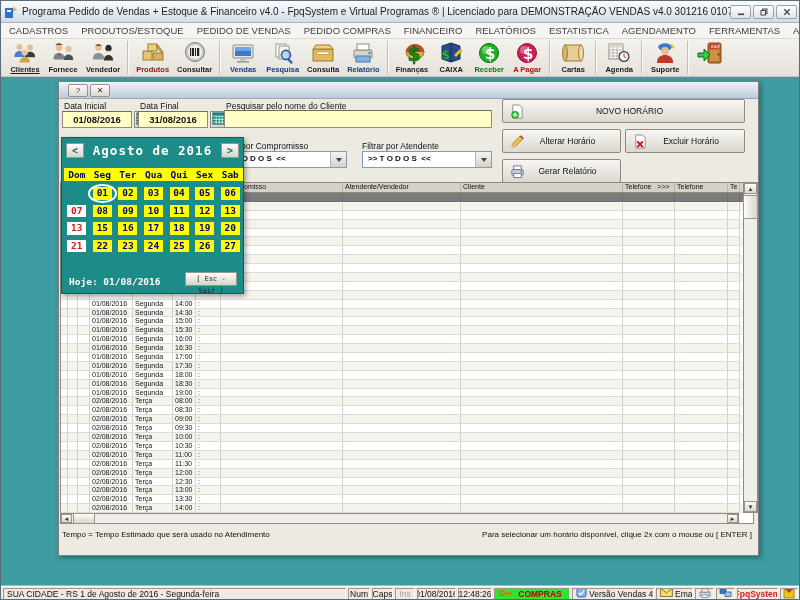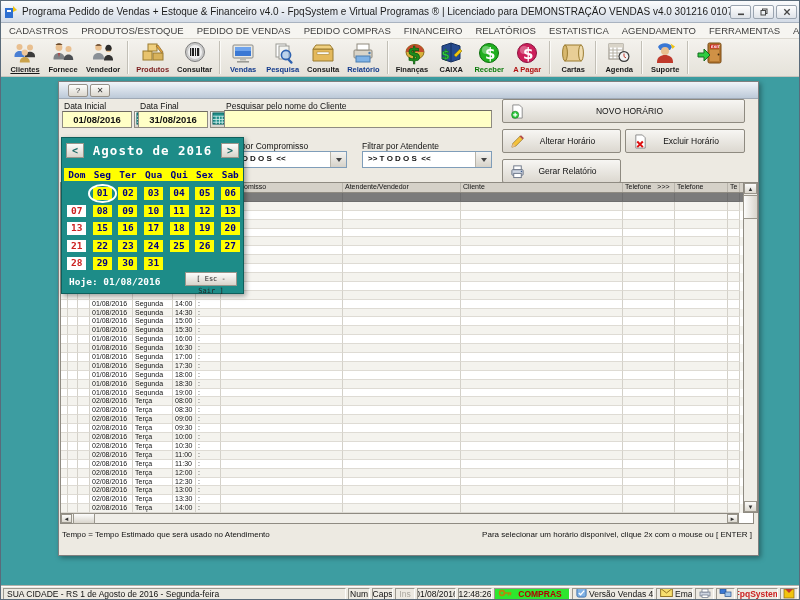--- a/index.html
+++ b/index.html
@@ -1128,37 +1128,20 @@
           <span class="cal-cellwrap">
             <span class="daycell">25</span>
           </span>
           <span class="cal-cellwrap">
             <span class="daycell">26</span>
           </span>
           <span class="cal-cellwrap">
             <span class="daycell">27</span>
           </span>
         </div>
-        <div class="cal-week">
-          <span class="cal-cellwrap">
-            <span class="daycell sun">28</span>
-          </span>
-          <span class="cal-cellwrap">
-            <span class="daycell">29</span>
-          </span>
-          <span class="cal-cellwrap">
-            <span class="daycell">30</span>
-          </span>
-          <span class="cal-cellwrap">
-            <span class="daycell">31</span>
-          </span>
-          <span class="cal-cellwrap"></span>
-          <span class="cal-cellwrap"></span>
-          <span class="cal-cellwrap"></span>
-        </div>
       </div>
     <span class="cal-today">Hoje: 01/08/2016</span>
     <button class="cal-esc">[ Esc - Sair ]</button>
   </div>
 
   <div class="statusbar">
     <span class="spanel" style="width:343px;">SUA CIDADE - RS  1 de Agosto de 2016 - Segunda-feira</span>
     <span class="spanel" style="width:22px;justify-content:center;">Num</span>
     <span class="spanel" style="width:21px;justify-content:center;">Caps</span>
     <span class="spanel dim" style="width:20px;justify-content:center;">Ins</span>

